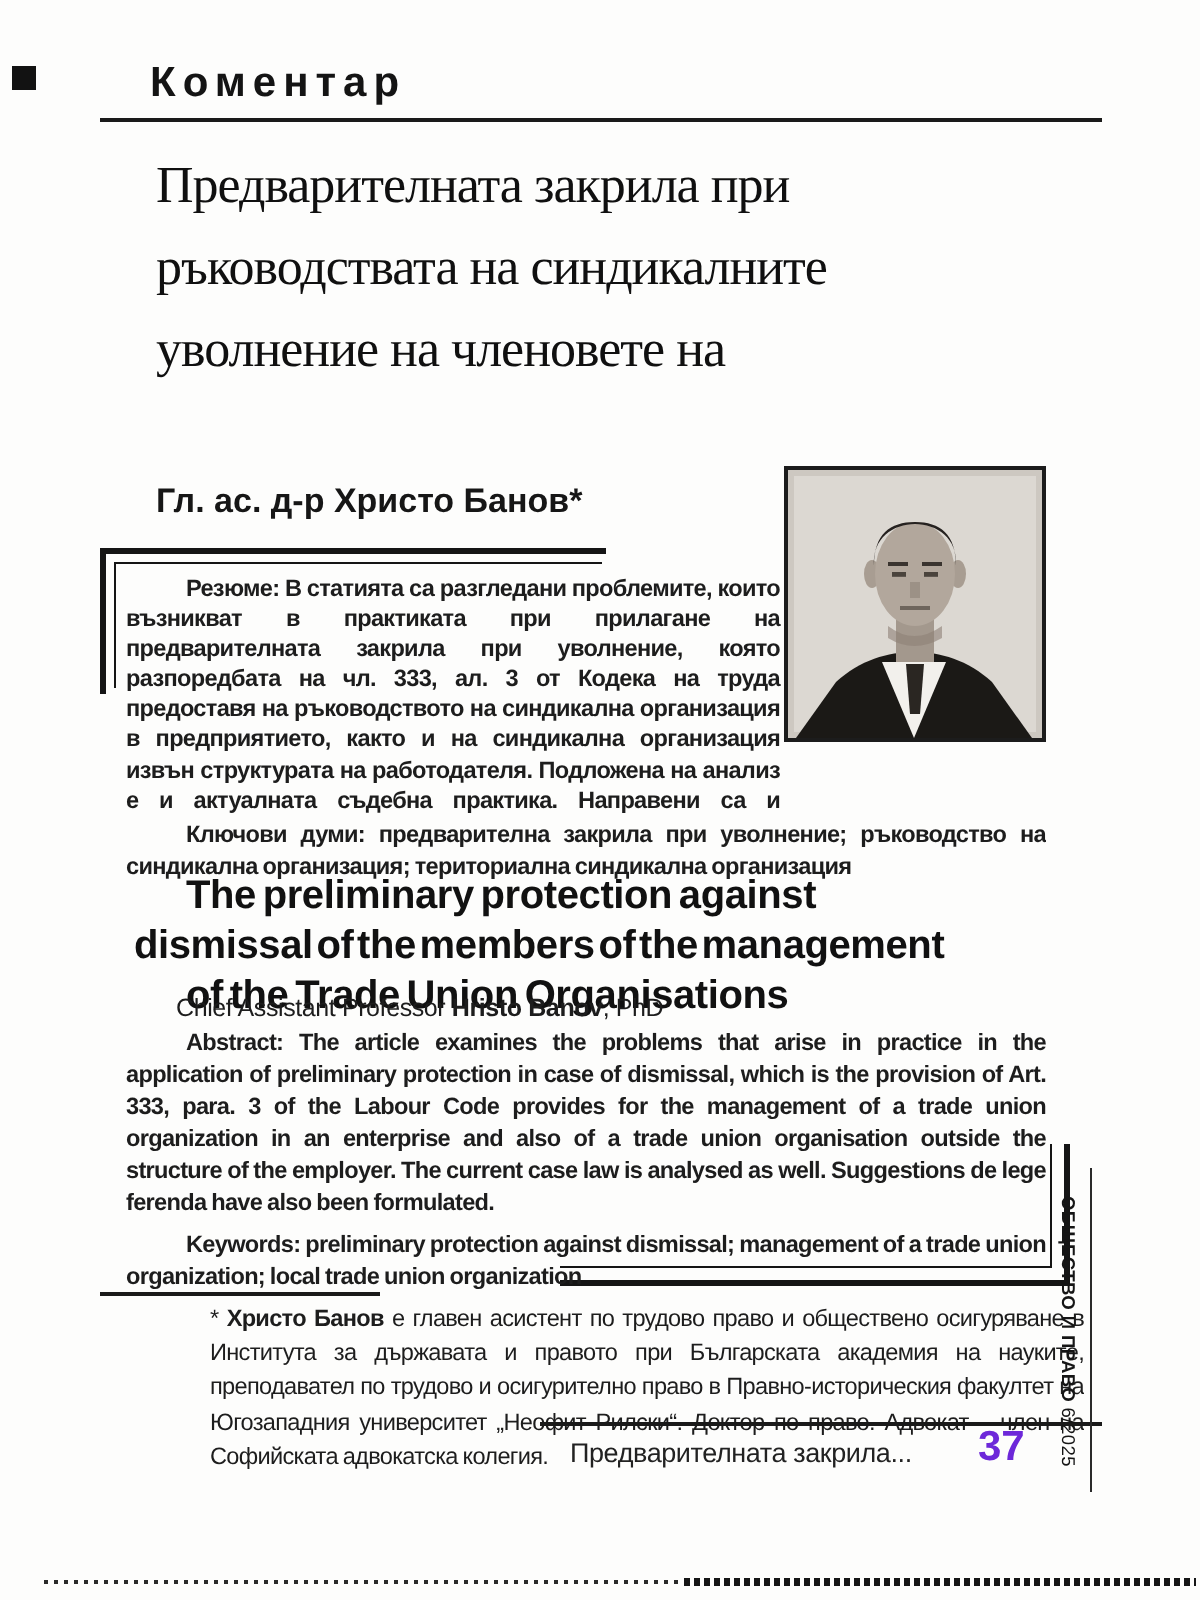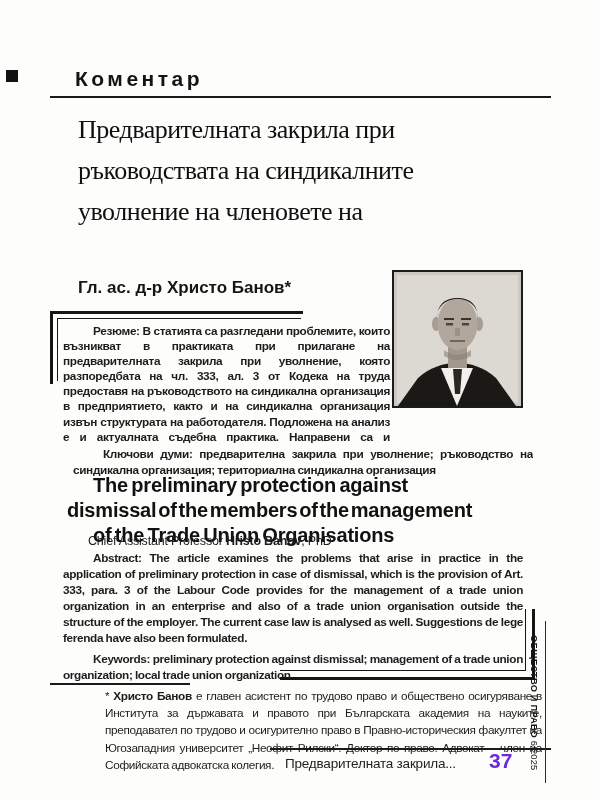--- a/index.html
+++ b/index.html
@@ -1,21 +1,21 @@
 <!DOCTYPE html>
 <html><head>
 <meta charset="utf-8">
 <style>
   html,body{margin:0;padding:0;background:#e8e8e8;}
   .page{
     position:relative;width:600px;height:800px;background:#fdfdfc;
     overflow:hidden;font-family:"Liberation Sans",sans-serif;color:#1b1b1b;
     margin:0 auto;
   }
-  .abs{position:absolute;margin-top:37px;}
+  .abs{position:absolute;}
 
   
   .ink-square{left:6px;top:33px;width:12px;height:12px;background:#121212;}
   .edge-dots-left{left:22px;top:790px;width:320px;height:2px;
     background:repeating-linear-gradient(90deg,#2a2a2a 0 2px,transparent 2px 5px);}
   .edge-dots-right{left:342px;top:789px;width:256px;height:4px;
     background:repeating-linear-gradient(90deg,#151515 0 3px,transparent 3px 5px);}
 
   
   .section-label{left:75px;top:30px;font-size:21px;font-weight:bold;letter-spacing:3.5px;color:#141414;}
@@ -31,21 +31,21 @@
   .br-tl-inner{left:57px;top:281px;width:243px;height:62px;border-top:1px solid #151515;border-left:1px solid #151515;}
   .br-br-outer{left:280px;top:572px;width:252px;height:68px;border-right:3px solid #151515;border-bottom:3px solid #151515;}
   .br-br-inner{left:280px;top:572px;width:245px;height:61px;border-right:1px solid #151515;border-bottom:1px solid #151515;}
 
   
   .body-txt{font-size:11.8px;letter-spacing:-0.35px;word-spacing:-0.5px;
     text-align:justify;color:#1d1d1d;}
   .resume-block{left:63px;top:287px;width:460px;height:122px;overflow:hidden;line-height:15.1px;}
   .photo-float{float:right;width:133px;height:110px;}
   .indent{text-indent:30px;margin:0;font-weight:bold;}
-  .kw-bg-block{left:73px;top:410px;width:460px;height:33px;overflow:hidden;line-height:15.5px;}
+  .kw-bg-block{left:63px;top:410px;width:460px;height:33px;overflow:hidden;line-height:15.5px;}
 
   
   .photo-frame{left:392px;top:233px;width:131px;height:138px;background:#dedbd5;
     border:2px solid #1c1c1c;box-sizing:border-box;}
 
   
   .en-title-line{font-size:20px;font-weight:bold;letter-spacing:-0.2px;word-spacing:-2px;
     white-space:nowrap;color:#111;}
   .en-t1{left:93px;top:437px;}
   .en-t2{left:67px;top:462px;word-spacing:-3.5px;}

